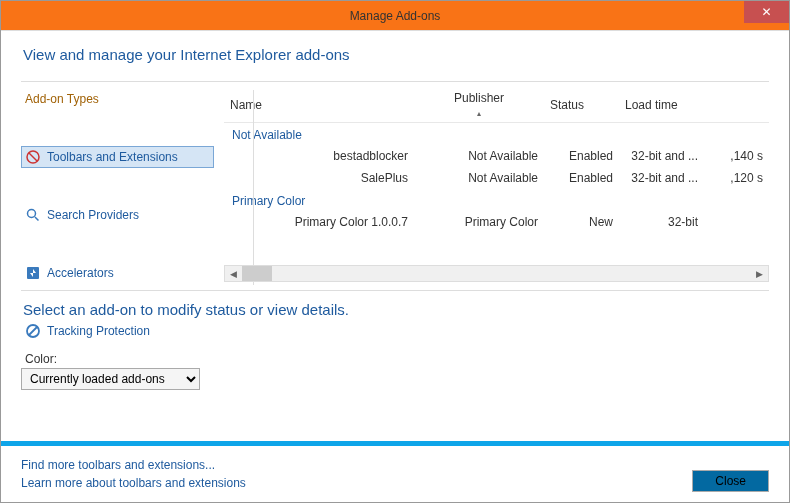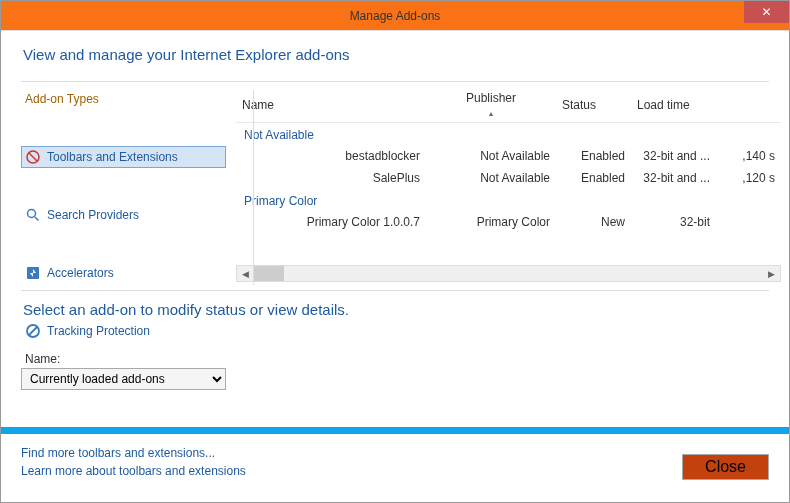--- a/index.html
+++ b/index.html
@@ -15,21 +15,21 @@
     .divider { border-top: 1px solid #ddd; margin: 8px 20px 0; }
     
     .content { display: flex; padding: 0 20px; height: 200px; }
     
     .sidebar { width: 212px; padding-top: 8px; }
     .sidebar-heading { color: #a16207; font-size: 12px; padding: 2px 4px 4px; }
     .sidebar-item { display: flex; align-items: center; gap: 6px; padding: 3px 4px; font-size: 12px; cursor: pointer; color: #1e5a9e; margin-top: 36px; }
     .sidebar-item.selected { background: #d5e5f5; border: 1px solid #7aa7d6; padding: 2px 3px; }
     .sidebar-item .icon { width: 16px; height: 16px; display: inline-flex; align-items: center; justify-content: center; flex-shrink: 0; }
     .show-label { color: #333; font-size: 12px; padding: 10px 4px 2px; }
-    .show-select { width: 205px; height: 22px; font-size: 12px; border: 1px solid #aaa; background: #f5f5f5; padding: 0 4px; }
+    .show-select { width: 179px; height: 22px; font-size: 12px; border: 1px solid #aaa; background: #f5f5f5; padding: 0 4px; }
     
     .main { flex: 1; padding-left: 10px; padding-top: 5px; display: flex; flex-direction: column; }
     .table-wrap { flex: 1; overflow: hidden; }
     .thead { display: flex; border-bottom: 1px solid #e8e8e8; font-size: 12px; color: #333; }
     .th { padding: 4px 6px; text-align: center; font-weight: normal; cursor: pointer; display: flex; align-items: center; gap: 4px; }
     .th-name { width: 190px; }
     .th-publisher { width: 130px; flex-direction: column; }
     .th-status { width: 75px; }
     .th-arch { width: 85px; }
     .th-load { width: 65px; }
@@ -44,24 +44,24 @@
     .td-arch { width: 85px; }
     .td-load { width: 65px; }
     
     .hscroll { height: 17px; background: #f0f0f0; border: 1px solid #ddd; display: flex; align-items: center; margin-top: 4px; }
     .hscroll-btn { width: 17px; height: 15px; display: flex; align-items: center; justify-content: center; font-size: 9px; color: #666; cursor: pointer; }
     .hscroll-track { flex: 1; height: 15px; position: relative; }
     .hscroll-thumb { position: absolute; left: 0; width: 30px; height: 15px; background: #cdcdcd; }
     
     .details { padding: 10px 22px; color: #1e5a9e; font-size: 15px; }
     
-    .footer { position: absolute; bottom: 12px; left: 0; right: 0; border-top: 7px solid #0ea5e9; padding: 10px 20px; display: flex; justify-content: space-between; align-items: flex-end; }
+    .footer { position: absolute; bottom: 0; left: 0; right: 0; border-top: 5px solid #0ea5e9; padding: 10px 20px; display: flex; justify-content: space-between; align-items: flex-end; }
     .footer-links { font-size: 12px; }
     .footer-links a { color: #1e5a9e; text-decoration: none; display: block; line-height: 1.5; cursor: pointer; }
-    .close-button { padding: 3px 22px; font-size: 16px; border: 1px solid #aaa; background: #c2410c; cursor: pointer; }
+    .close-button { padding: 3px 22px; font-size: 12px; border: 1px solid #aaa; background: #0369a1; cursor: pointer; }
     
     .sep { border-left: 1px solid #ddd; margin: 8px 0 0 232px; position: absolute; height: 195px; }
   </style>
 </head>
 <body>
 
 <div class="titlebar">
   <div class="titlebar-text">Manage Add-ons</div>
   <div class="close-btn">
     <span>✕</span>
@@ -113,21 +113,21 @@
     <div class="sidebar-item">
       <span class="icon">
         <svg width="16" height="16" viewBox="0 0 16 16">
             <circle cx="8" cy="8" r="6" fill="none" stroke="#3a7abd" stroke-width="1.8"></circle>
             <line x1="3.5" y1="12.5" x2="12.5" y2="3.5" stroke="#3a7abd" stroke-width="1.8"></line>
           </svg>
       </span>
       <span>Tracking Protection</span>
     </div>
 
-    <div class="show-label">Name:</div>
+    <div class="show-label">Color:</div>
     <select class="show-select">
       <option>Currently loaded add-ons</option>
     </select>
   </div>
 
   <div class="main">
     <div class="table-wrap">
       <div class="thead">
         <div class="th th-name">
             <span>Name</span>

